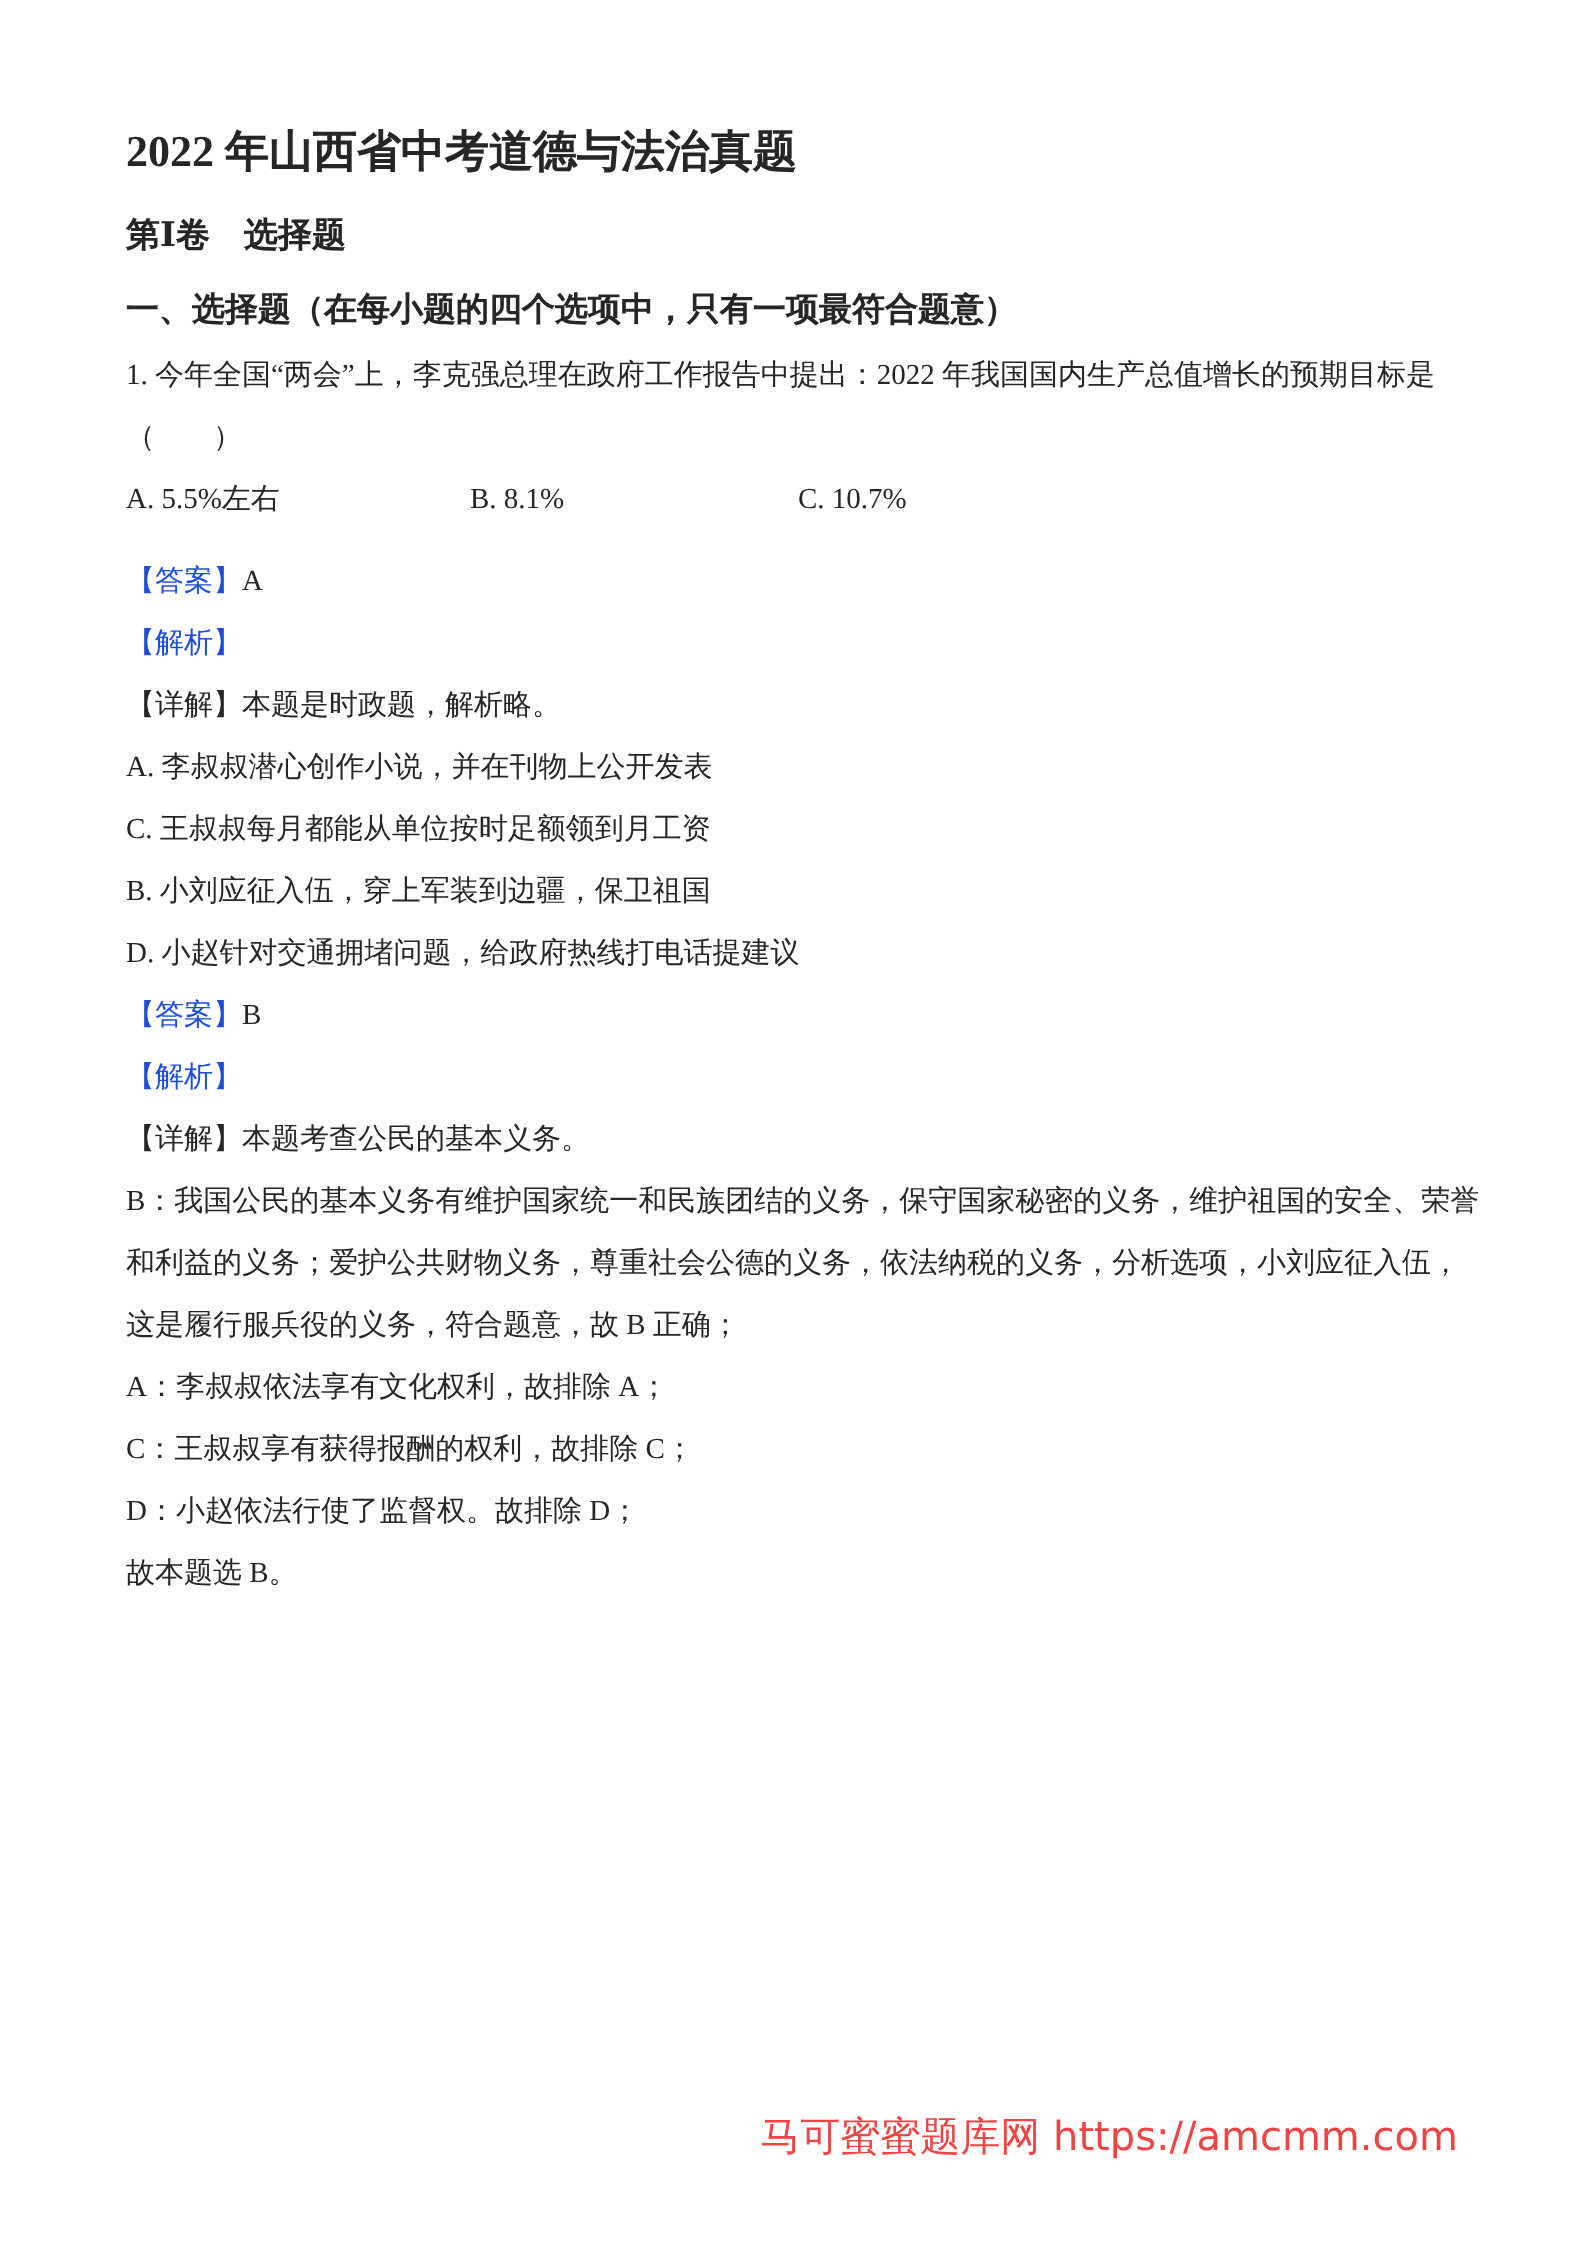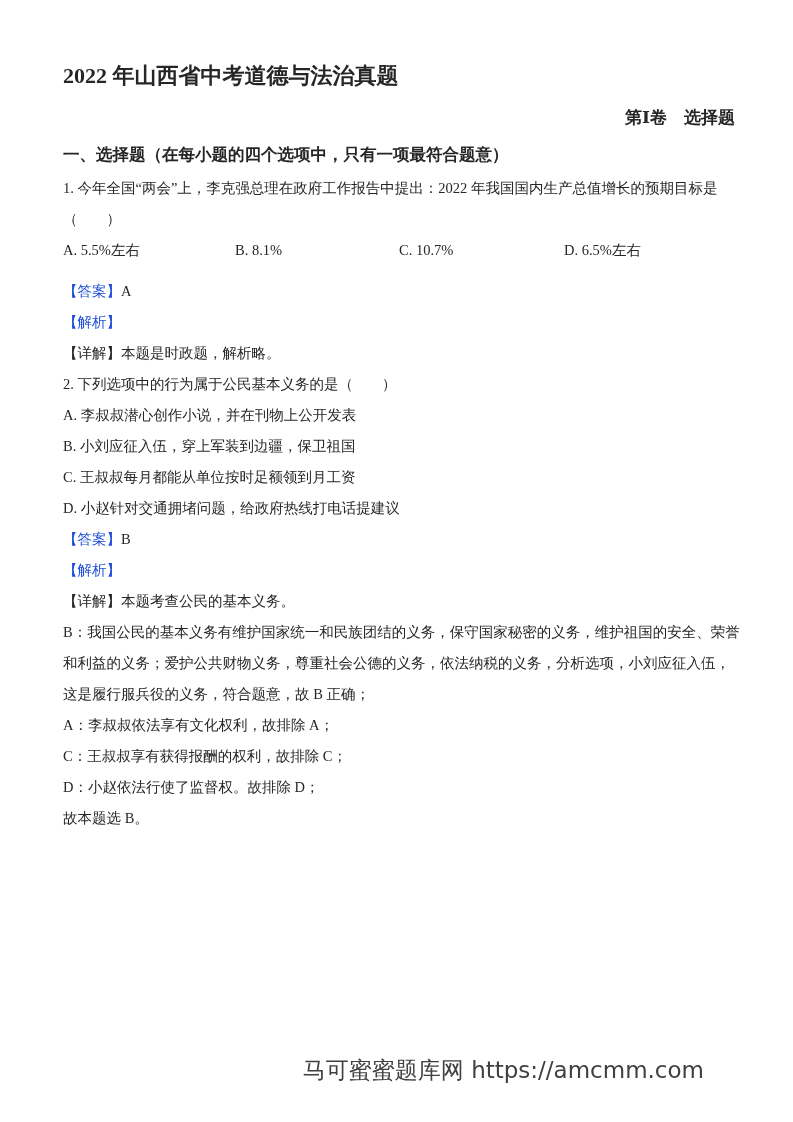--- a/index.html
+++ b/index.html
@@ -10,74 +10,72 @@
     overflow: hidden;
     font-family: "Liberation Serif", "DejaVu Serif", serif;
     color: #262626;
   }
   .page { padding: 62px 58px 0 63px; }
   .doc-title {
     font-size: 22px; font-weight: bold; text-align: left;
     margin: 0 0 16px; line-height: 28px;
   }
   .doc-subtitle {
-    font-size: 17px; font-weight: bold; text-align: right;
+    font-size: 17px; font-weight: bold; text-align: left;
     margin: 0 0 13px; line-height: 24px;
   }
   .section-heading {
     font-size: 16.5px; font-weight: bold;
     margin: 12px 0 12px; line-height: 23px;
   }
   .line {
     font-size: 14.5px; line-height: 21px;
     margin: 0 0 10px; white-space: nowrap;
   }
   .opts-row {
     display: grid;
     grid-template-columns: 172px 164px 165px 1fr;
     font-size: 14.5px; line-height: 21px;
     margin: 0 0 20px; white-space: nowrap;
   }
   .blue { color: #1d4ed8; }
   .question { margin: 0; }
   .footer {
-    position: absolute; top: 1055px; right: 89px;
+    position: absolute; top: 1055px; right: 64px;
     font-family: "DejaVu Sans", "Liberation Sans", sans-serif;
-    font-size: 23px; color: #404040;
+    font-size: 20px; color: #ef4444;
     white-space: nowrap;
   }
 </style>
 </head>
 <body>
 
 <div class="page">
 
   <h1 class="doc-title">2022 年山西省中考道德与法治真题</h1>
   <h2 class="doc-subtitle">第Ⅰ卷　选择题</h2>
   <h3 class="section-heading">一、选择题（在每小题的四个选项中，只有一项最符合题意）</h3>
 
   <section class="question">
     <p class="line">1. 今年全国“两会”上，李克强总理在政府工作报告中提出：2022 年我国国内生产总值增长的预期目标是</p>
     <p class="line">（　　）</p>
     <div class="opts-row">
       <span>A. 5.5%左右</span>
       <span>B. 8.1%</span>
       <span>C. 10.7%</span>
-      <span>D. 6.5%左右</span>
     </div>
     <p class="line"><span class="blue">【答案】</span><span>A</span></p>
     <p class="line"><span class="blue">【解析】</span></p>
     <p class="line">【详解】本题是时政题，解析略。</p>
   </section>
 
   <section class="question">
-    <p class="line">2. 下列选项中的行为属于公民基本义务的是（　　）</p>
     <p class="line">A. 李叔叔潜心创作小说，并在刊物上公开发表</p>
+    <p class="line">C. 王叔叔每月都能从单位按时足额领到月工资</p>
     <p class="line">B. 小刘应征入伍，穿上军装到边疆，保卫祖国</p>
-    <p class="line">C. 王叔叔每月都能从单位按时足额领到月工资</p>
     <p class="line">D. 小赵针对交通拥堵问题，给政府热线打电话提建议</p>
     <p class="line"><span class="blue">【答案】</span><span>B</span></p>
     <p class="line"><span class="blue">【解析】</span></p>
     <p class="line">【详解】本题考查公民的基本义务。</p>
     <p class="line">B：我国公民的基本义务有维护国家统一和民族团结的义务，保守国家秘密的义务，维护祖国的安全、荣誉</p>
     <p class="line">和利益的义务；爱护公共财物义务，尊重社会公德的义务，依法纳税的义务，分析选项，小刘应征入伍，</p>
     <p class="line">这是履行服兵役的义务，符合题意，故 B 正确；</p>
     <p class="line">A：李叔叔依法享有文化权利，故排除 A；</p>
     <p class="line">C：王叔叔享有获得报酬的权利，故排除 C；</p>
     <p class="line">D：小赵依法行使了监督权。故排除 D；</p>

